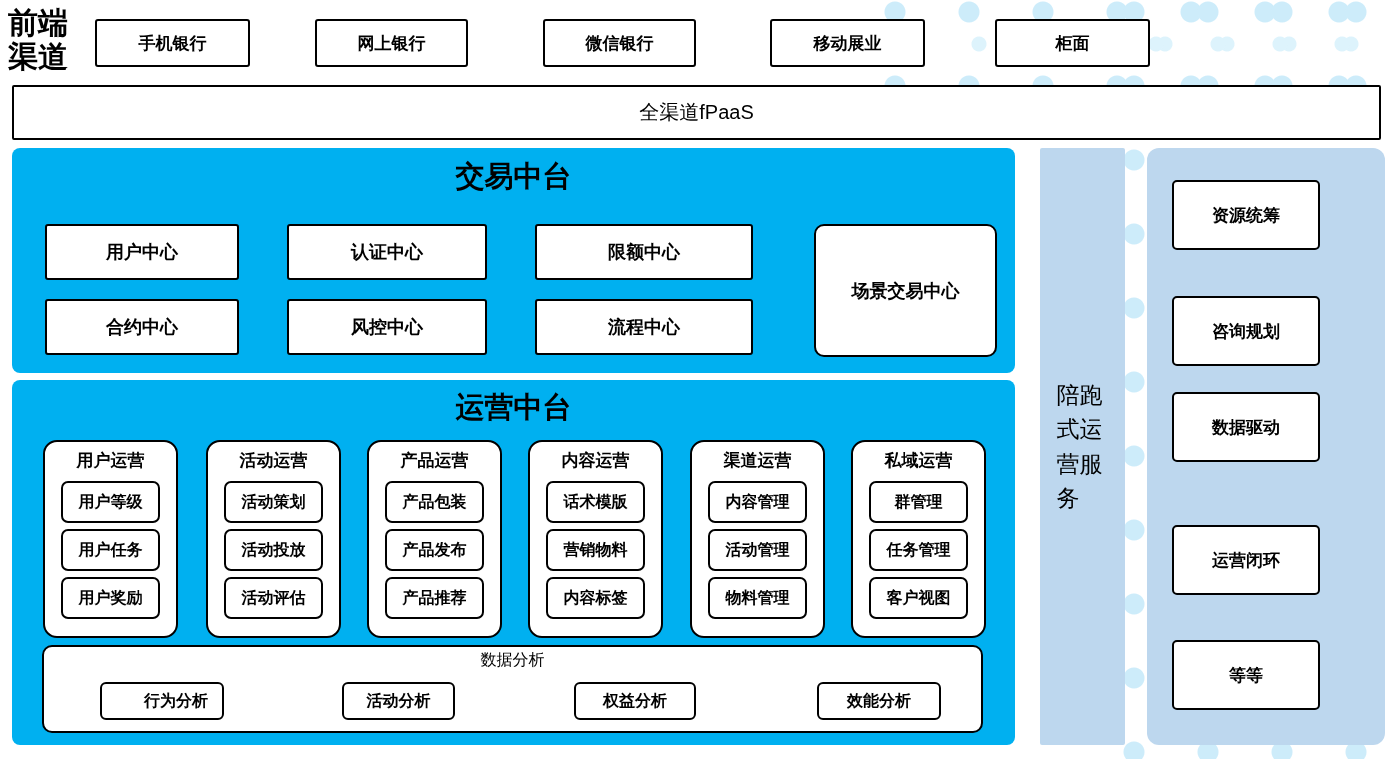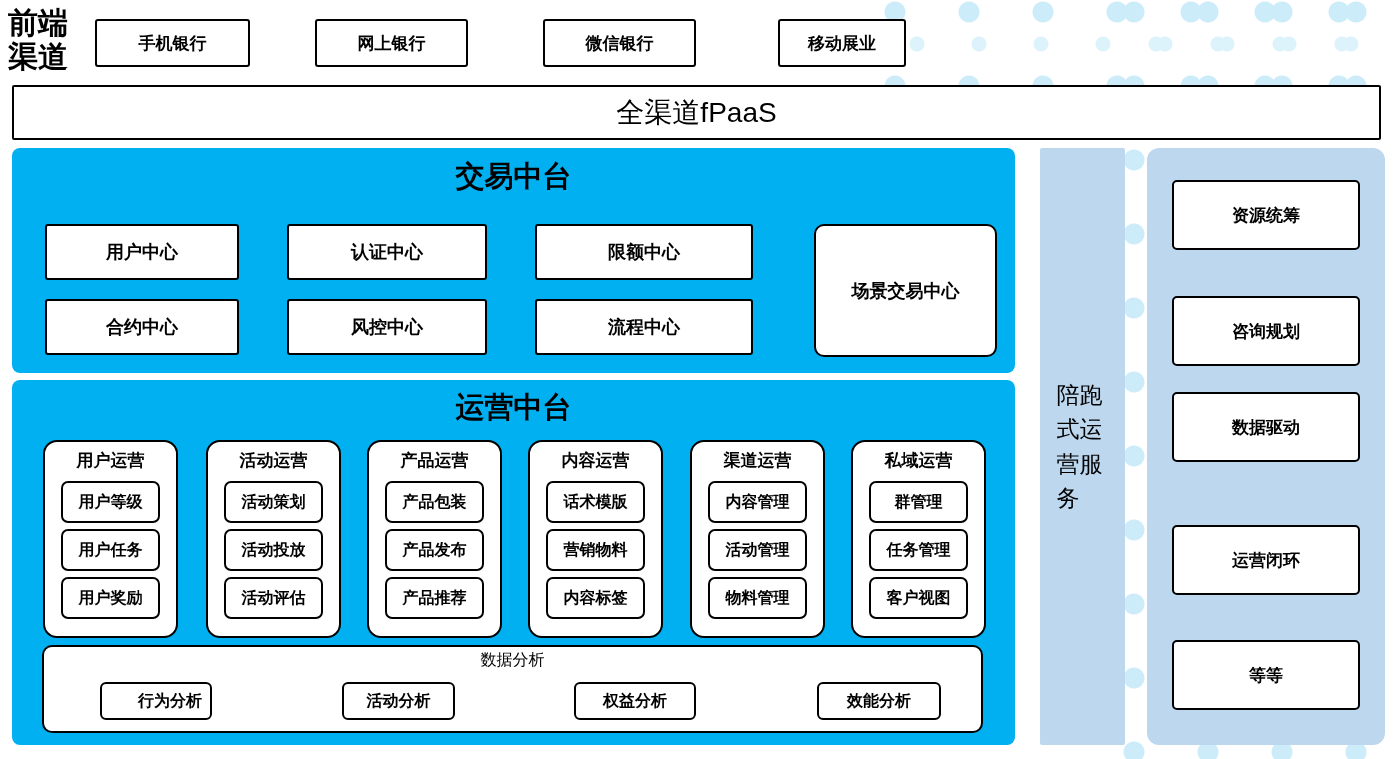--- a/index.html
+++ b/index.html
@@ -22,21 +22,21 @@
   .abs{position:absolute;box-sizing:border-box;}
   .box{
     position:absolute;box-sizing:border-box;background:#fff;border:2px solid #000;
     display:flex;align-items:center;justify-content:center;text-align:center;
   }
   .front-label{
     left:8px;top:6px;width:68px;font-family:"Liberation Serif",serif;
     font-weight:700;font-size:30px;line-height:1.13;word-break:break-all;
   }
   .chan{top:19px;height:48px;border-radius:3px;font-size:17px;font-weight:600;}
-  .fpaas{left:12px;top:85px;width:1369px;height:55px;border-radius:2px;font-size:28px;font-weight:500;}
+  .fpaas{left:12px;top:85px;width:1369px;height:55px;border-radius:2px;font-size:20px;font-weight:500;}
 
   .panel-blue{position:absolute;border-radius:8px;}
   .panel-title{
     position:absolute;left:0;width:100%;text-align:center;
     font-family:"Liberation Serif",serif;font-weight:700;font-size:29px;
   }
   .t-box{height:56px;border-radius:3px;font-size:18px;font-weight:600;}
   .t-tall{left:802px;top:76px;width:183px;height:133px;border-radius:10px;font-size:18px;font-weight:600;}
 
   .group{
@@ -55,36 +55,37 @@
   .analysis-title{position:absolute;top:3px;left:0;width:100%;text-align:center;font-size:16px;font-weight:500;}
   .a-item{top:35px;height:38px;border-radius:6px;font-size:16px;font-weight:600;}
 
   .side-band{
     left:1040px;top:148px;width:85px;height:597px;background:#bdd7ee;border-radius:2px;
     display:flex;align-items:center;justify-content:center;
   }
   .side-band-text{width:52px;font-size:23px;font-weight:500;line-height:1.5;word-break:break-all;text-align:left;}
 
   .right-panel{left:1147px;top:148px;width:238px;height:597px;background:#bdd7ee;border-radius:12px;}
-  .rp-box{left:25px;width:188px;height:70px;border-radius:5px;font-size:17px;font-weight:600;}
+  .rp-box{left:25px;width:148px;height:70px;border-radius:5px;font-size:17px;font-weight:600;}
   .rp-box[data-weight="bold"]{font-weight:800;}
 </style>
 </head>
 <body>
 
 <div class="canvas">
 
   <div class="dots dots-top"></div>
   <div class="dots dots-right"></div>
 
   <div class="abs front-label">前端渠道</div>
   <div class="box chan" style="left:95px;width:155px;">手机银行</div>
   <div class="box chan" style="left:315px;width:153px;">网上银行</div>
   <div class="box chan" style="left:543px;width:153px;">微信银行</div>
-  <div class="box chan" style="left:770px;width:128px;margin-left:8px;">移动展业</div>
+  <div class="box chan" style="left:770px;width:155px;">移动展业</div>
+  <div class="box chan" style="left:995px;width:155px;">柜面</div>
 
   <div class="box fpaas">全渠道fPaaS</div>
 
   <div class="panel-blue" style="left:12px;top:148px;width:1003px;height:225px;background:#00B0F0;">
     <div class="panel-title" style="top:9px;">交易中台</div>
     <div class="box t-box" style="left:33px;top:76px;width:194px;">用户中心</div>
     <div class="box t-box" style="left:275px;top:76px;width:200px;">认证中心</div>
     <div class="box t-box" style="left:523px;top:76px;width:218px;text-align:center;">限额中心</div>
     <div class="box t-box" style="left:33px;top:151px;width:194px;">合约中心</div>
     <div class="box t-box" style="left:275px;top:151px;width:200px;">风控中心</div>
@@ -127,21 +128,21 @@
     </div>
     <div class="group" style="left:839px;">
       <div class="group-title">私域运营</div>
       <div class="g-item">群管理</div>
       <div class="g-item">任务管理</div>
       <div class="g-item">客户视图</div>
     </div>
 
     <div class="abs analysis">
       <div class="analysis-title">数据分析</div>
-      <div class="box a-item" style="left:56px;width:112px;padding-left:28px;">行为分析</div>
+      <div class="box a-item" style="left:56px;width:124px;padding-left:28px;">行为分析</div>
       <div class="box a-item" style="left:298px;width:113px;">活动分析</div>
       <div class="box a-item" style="left:530px;width:122px;">权益分析</div>
       <div class="box a-item" style="left:773px;width:124px;">效能分析</div>
     </div>
   </div>
 
   <div class="abs side-band">
     <div class="side-band-text">陪跑式运营服务</div>
   </div>
 

